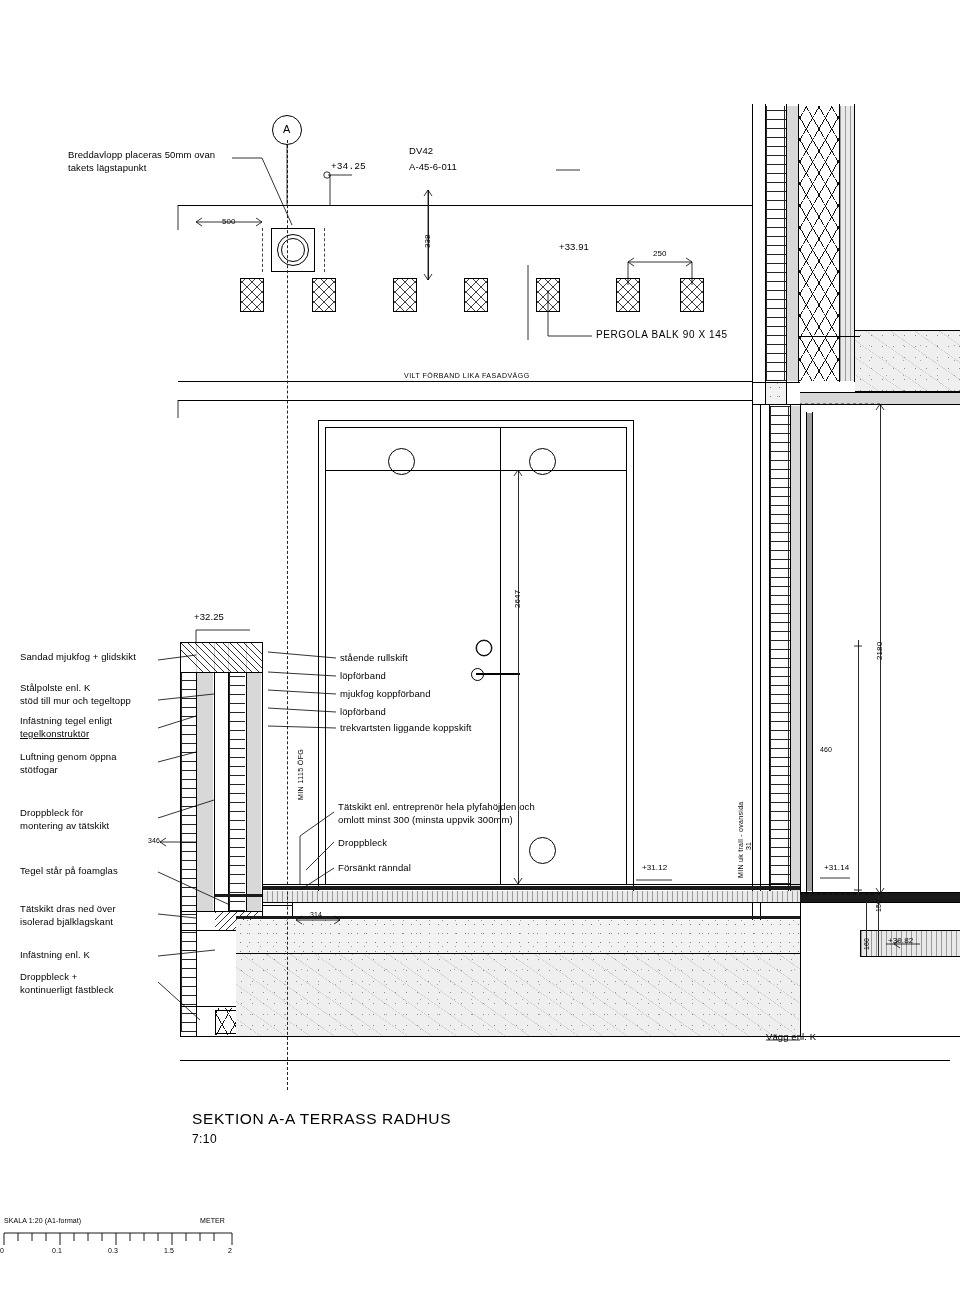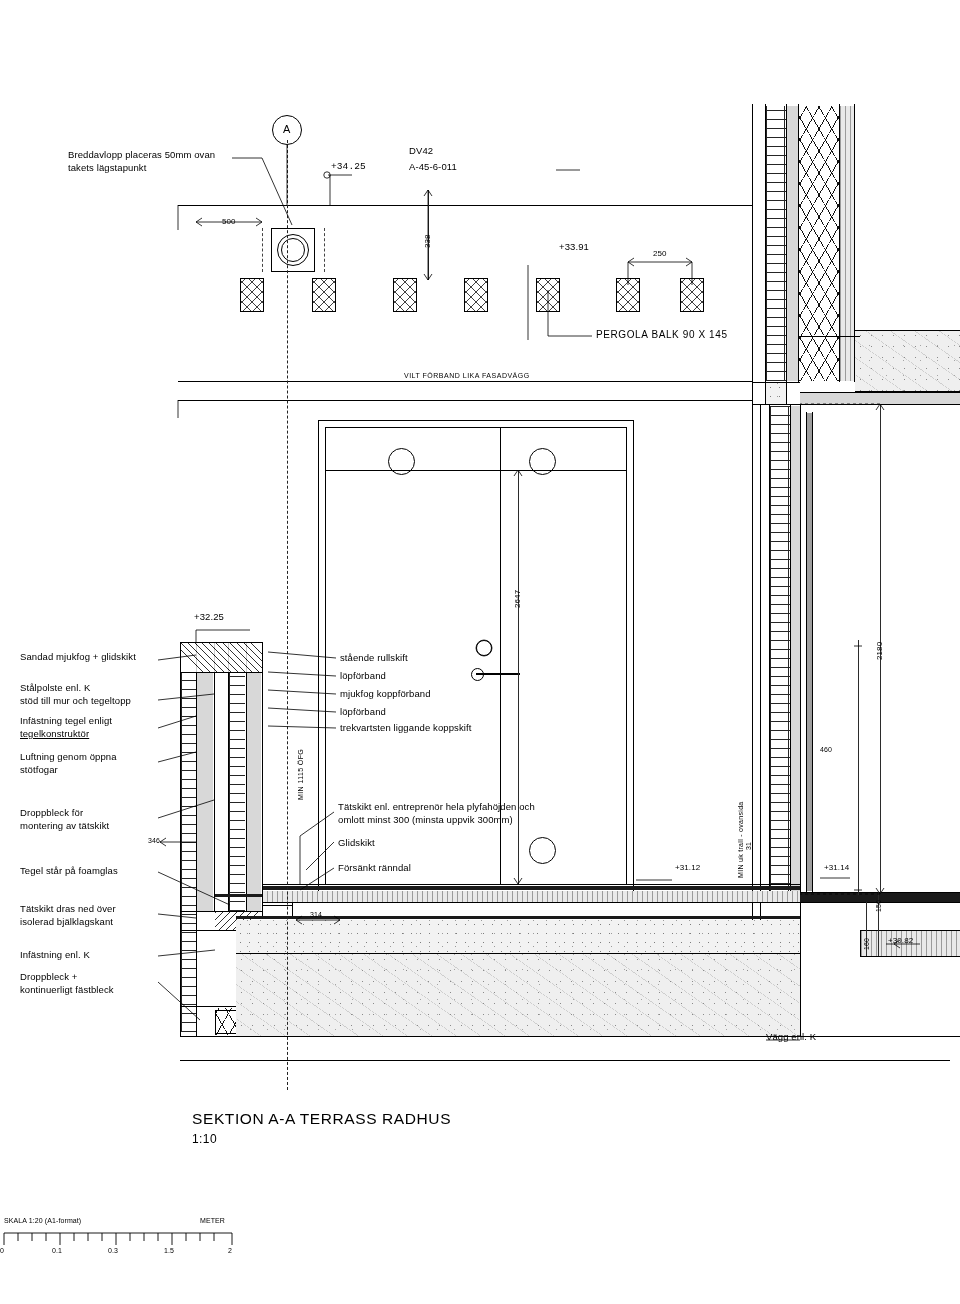--- a/index.html
+++ b/index.html
@@ -383,21 +383,21 @@
 
   <div class="lbl" style="left:596px; top:328px; font-size:10px; letter-spacing:0.6px;">PERGOLA BALK 90 X 145</div>
 
   <div class="lbl xs" style="left:404px; top:371px; letter-spacing:0.5px;">VILT FÖRBAND LIKA FASADVÄGG</div>
 
   <div class="lbl" style="left:283px; top:123px; font-size:11px;">A</div>
 
   <div class="lbl" style="left:331px; top:160px;font-family:Liberation Mono, monospace;">+34.25</div>
   <div class="lbl" style="left:559px; top:240px;">+33.91</div>
   <div class="lbl" style="left:194px; top:610px;">+32.25</div>
-  <div class="lbl sm" style="left:675px; top:862px;">+31.12</div>
+  <div class="lbl sm" style="left:642px; top:862px;">+31.12</div>
   <div class="lbl sm" style="left:824px; top:862px;">+31.14</div>
   <div class="lbl sm" style="left:888px; top:935px;">+30.82</div>
 
   <div class="lbl sm" style="left:222px; top:216px;">500</div>
   <div class="lbl sm rot90" style="left:422px; top:248px;">338</div>
   <div class="lbl sm" style="left:653px; top:248px;">250</div>
   <div class="lbl sm rot90" style="left:512px; top:608px;">2647</div>
   <div class="lbl sm rot90" style="left:874px; top:660px;">2180</div>
   <div class="lbl xs" style="left:820px; top:745px;">460</div>
   <div class="lbl xs" style="left:148px; top:836px;">346</div>
@@ -434,27 +434,27 @@
   <div class="lbl" style="left:20px; top:983px;">kontinuerligt fästbleck</div>
 
   <div class="lbl" style="left:340px; top:651px;">stående rullskift</div>
   <div class="lbl" style="left:340px; top:669px;">löpförband</div>
   <div class="lbl" style="left:340px; top:687px;">mjukfog koppförband</div>
   <div class="lbl" style="left:340px; top:705px;">löpförband</div>
   <div class="lbl" style="left:340px; top:721px;">trekvartsten liggande koppskift</div>
 
   <div class="lbl" style="left:338px; top:800px;">Tätskikt enl. entreprenör hela plyfahöjden och</div>
   <div class="lbl" style="left:338px; top:813px;">omlott minst 300 (minsta uppvik 300mm)</div>
-  <div class="lbl" style="left:338px; top:836px;">Glidskikt</div>
+  <div class="lbl" style="left:338px; top:836px;">Droppbleck</div>
   <div class="lbl" style="left:338px; top:861px;">Försänkt ränndal</div>
 
   <div class="lbl" style="left:766px; top:1030px;">Vägg enl. K</div>
 
   <div class="title" style="left:192px; top:1110px;">SEKTION A-A TERRASS RADHUS</div>
-  <div class="scale-txt" style="left:192px; top:1132px;">1:10</div>
+  <div class="scale-txt" style="left:192px; top:1132px;">7:10</div>
 
   <div class="lbl xs" style="left:4px; top:1216px;">SKALA 1:20 (A1-format)</div>
   <div class="lbl xs" style="left:200px; top:1216px;">METER</div>
   <div class="lbl xs" style="left:0px; top:1246px;">0</div>
   <div class="lbl xs" style="left:52px; top:1246px;">0.1</div>
   <div class="lbl xs" style="left:108px; top:1246px;">0.3</div>
   <div class="lbl xs" style="left:164px; top:1246px;">1.5</div>
   <div class="lbl xs" style="left:228px; top:1246px;">2</div>
 
 </div>

